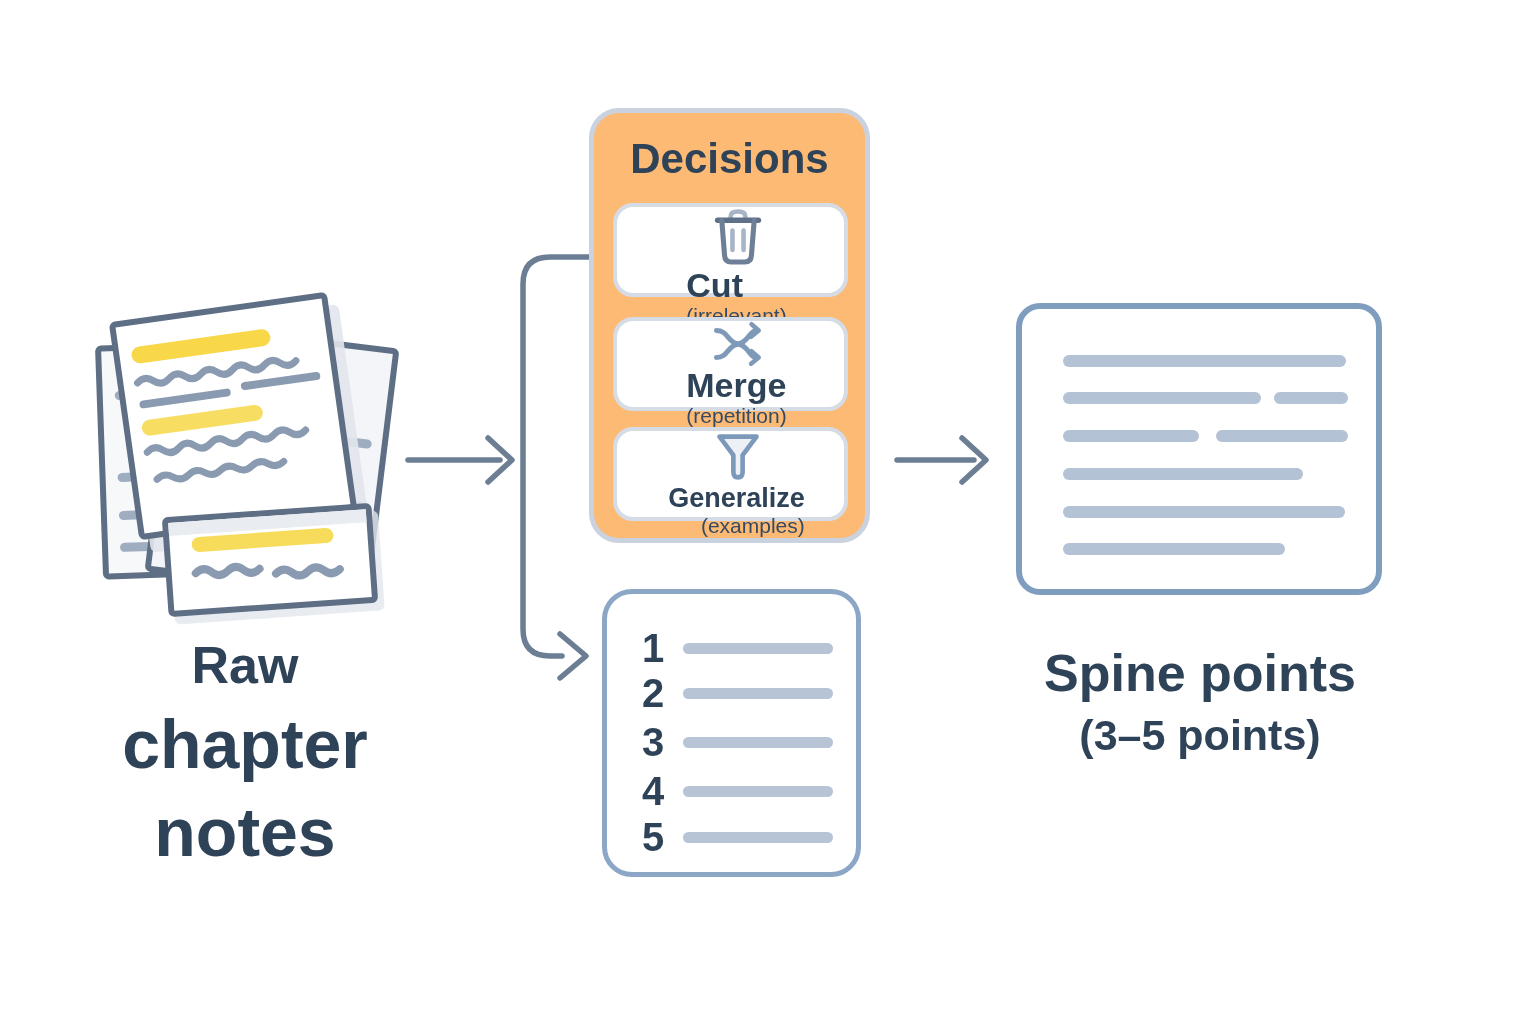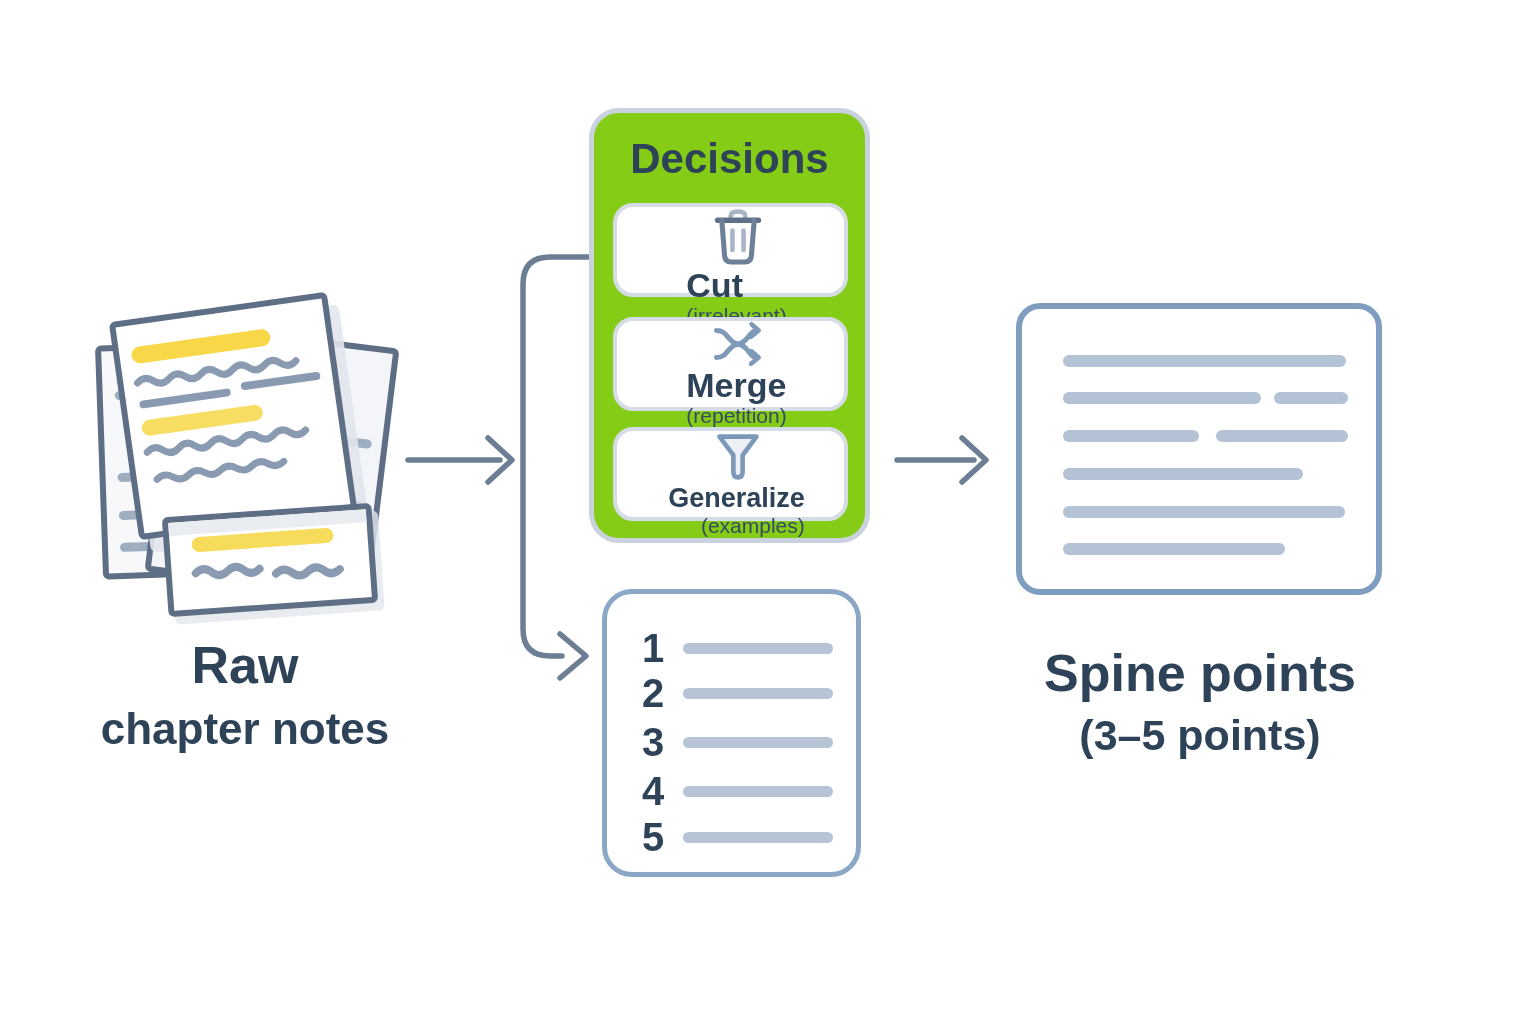--- a/index.html
+++ b/index.html
@@ -19,28 +19,28 @@
     box-shadow:10px 14px 0 rgba(226,230,236,.9);}
   .paper-bottom{left:70px;top:212px;width:210px;height:100px;transform:rotate(-4deg);z-index:4;
     box-shadow:6px 8px 0 rgba(226,230,236,.8);}
   .paper-bottom .shadow-band{position:absolute;left:0;top:0;width:100%;height:13px;background:#e9ecf1;}
   .stub{position:absolute;height:9px;border-radius:4.5px;background:#9fadc0;}
   .paper svg{position:absolute;}
 
   
   .caption{position:absolute;text-align:center;font-weight:700;line-height:1.3;z-index:2;}
   .caption .l1{font-size:52px;}
-  .caption .l2{font-size:44px;}
+  .caption .l2{font-size:68px;}
   .caption-raw{left:30px;top:632px;width:430px;}
   .caption-spine{left:1000px;top:640px;width:400px;}
   .caption-spine .l2{font-size:43px;font-weight:700;}
 
   
   .decisions-box{position:absolute;left:589px;top:108px;width:281px;height:435px;
-    border:5px solid #c9d2de;border-radius:30px;background:#84cc16;box-sizing:border-box;z-index:2;}
+    border:5px solid #c9d2de;border-radius:30px;background:#fdba74;box-sizing:border-box;z-index:2;}
   .decisions-title{margin-top:22px;text-align:center;font-size:42px;font-weight:700;color:#2e4258;}
   .d-item{position:absolute;left:19px;width:235px;height:94px;border:4px solid #d6dce5;border-radius:20px;
     background:#fff;box-sizing:border-box;display:flex;align-items:center;flex-direction:column;}
   .d-item .icon-wrap{width:56px;margin-left:15px;display:flex;justify-content:center;flex:none;}
   .d-item .txt{margin-left:12px;}
   .d-label{font-size:34px;font-weight:700;line-height:36px;color:#2e4258;}
   .d-label.small{font-size:27px;line-height:30px;}
   .d-sub{font-size:21px;line-height:24px;color:#364b63;margin-top:1px;text-align:right;}
 
   

